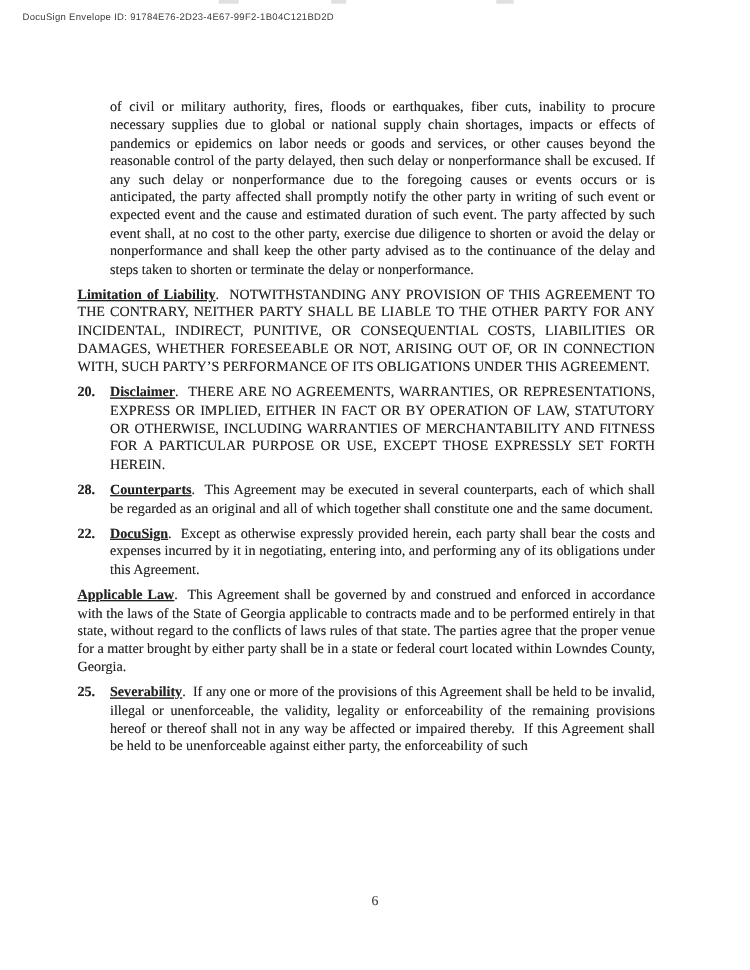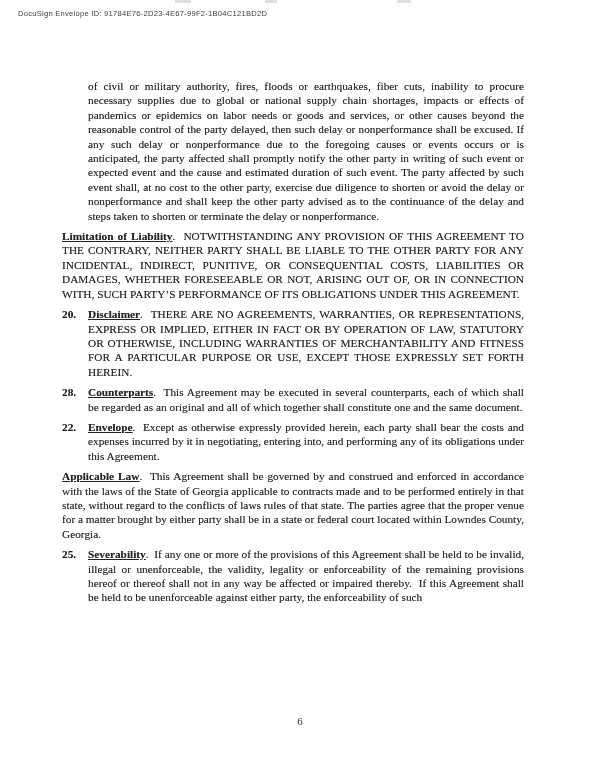--- a/index.html
+++ b/index.html
@@ -97,21 +97,21 @@
         <div class="section">
           <span class="num">20.</span>
           <span class="body"><span class="title">Disclaimer</span><span>.&nbsp; THERE ARE NO AGREEMENTS, WARRANTIES, OR REPRESENTATIONS, EXPRESS OR IMPLIED, EITHER IN FACT OR BY OPERATION OF LAW, STATUTORY OR OTHERWISE, INCLUDING WARRANTIES OF MERCHANTABILITY AND FITNESS FOR A PARTICULAR PURPOSE OR USE, EXCEPT THOSE EXPRESSLY SET FORTH HEREIN.</span></span>
         </div>
         <div class="section">
           <span class="num">28.</span>
           <span class="body"><span class="title">Counterparts</span><span>.&nbsp; This Agreement may be executed in several counterparts, each of which shall be regarded as an original and all of which together shall constitute one and the same document.</span></span>
         </div>
         <div class="section">
           <span class="num">22.</span>
-          <span class="body"><span class="title">Envelope</span><span>.&nbsp; Except as otherwise expressly provided herein, each party shall bear the costs and expenses incurred by it in negotiating, entering into, and performing any of its obligations under this Agreement.</span></span>
+          <span class="body"><span class="title">DocuSign</span><span>.&nbsp; Except as otherwise expressly provided herein, each party shall bear the costs and expenses incurred by it in negotiating, entering into, and performing any of its obligations under this Agreement.</span></span>
         </div>
         <div class="section">
           <span class="body"><span class="title">Applicable Law</span><span>.&nbsp; This Agreement shall be governed by and construed and enforced in accordance with the laws of the State of Georgia applicable to contracts made and to be performed entirely in that state, without regard to the conflicts of laws rules of that state. The parties agree that the proper venue for a matter brought by either party shall be in a state or federal court located within Lowndes County, Georgia.</span></span>
         </div>
         <div class="section">
           <span class="num">25.</span>
           <span class="body"><span class="title">Severability</span><span>.&nbsp; If any one or more of the provisions of this Agreement shall be held to be invalid, illegal or unenforceable, the validity, legality or enforceability of the remaining provisions hereof or thereof shall not in any way be affected or impaired thereby.&nbsp; If this Agreement shall be held to be unenforceable against either party, the enforceability of such</span></span>
         </div>
       </div>
   </div>

